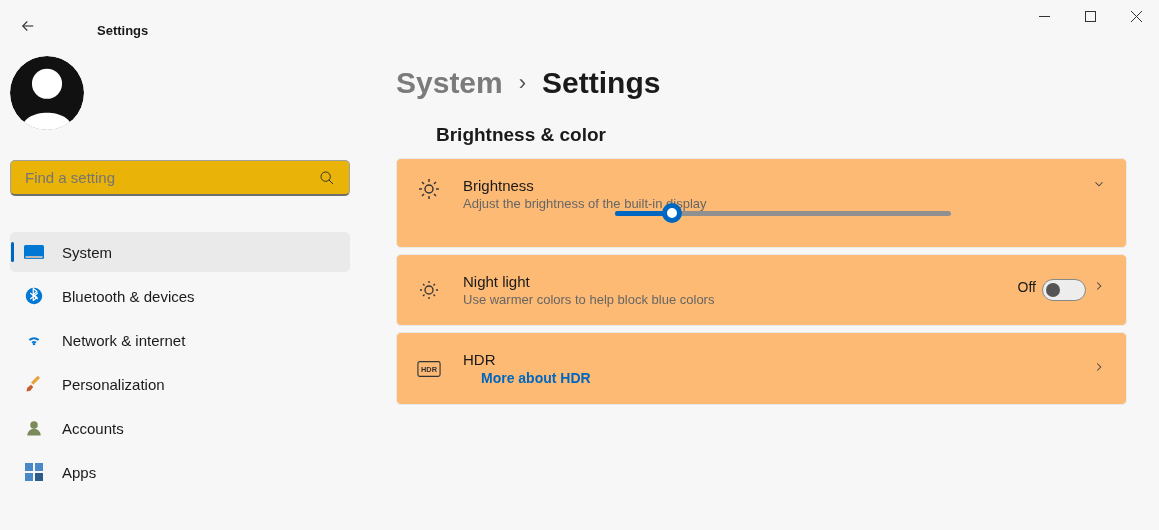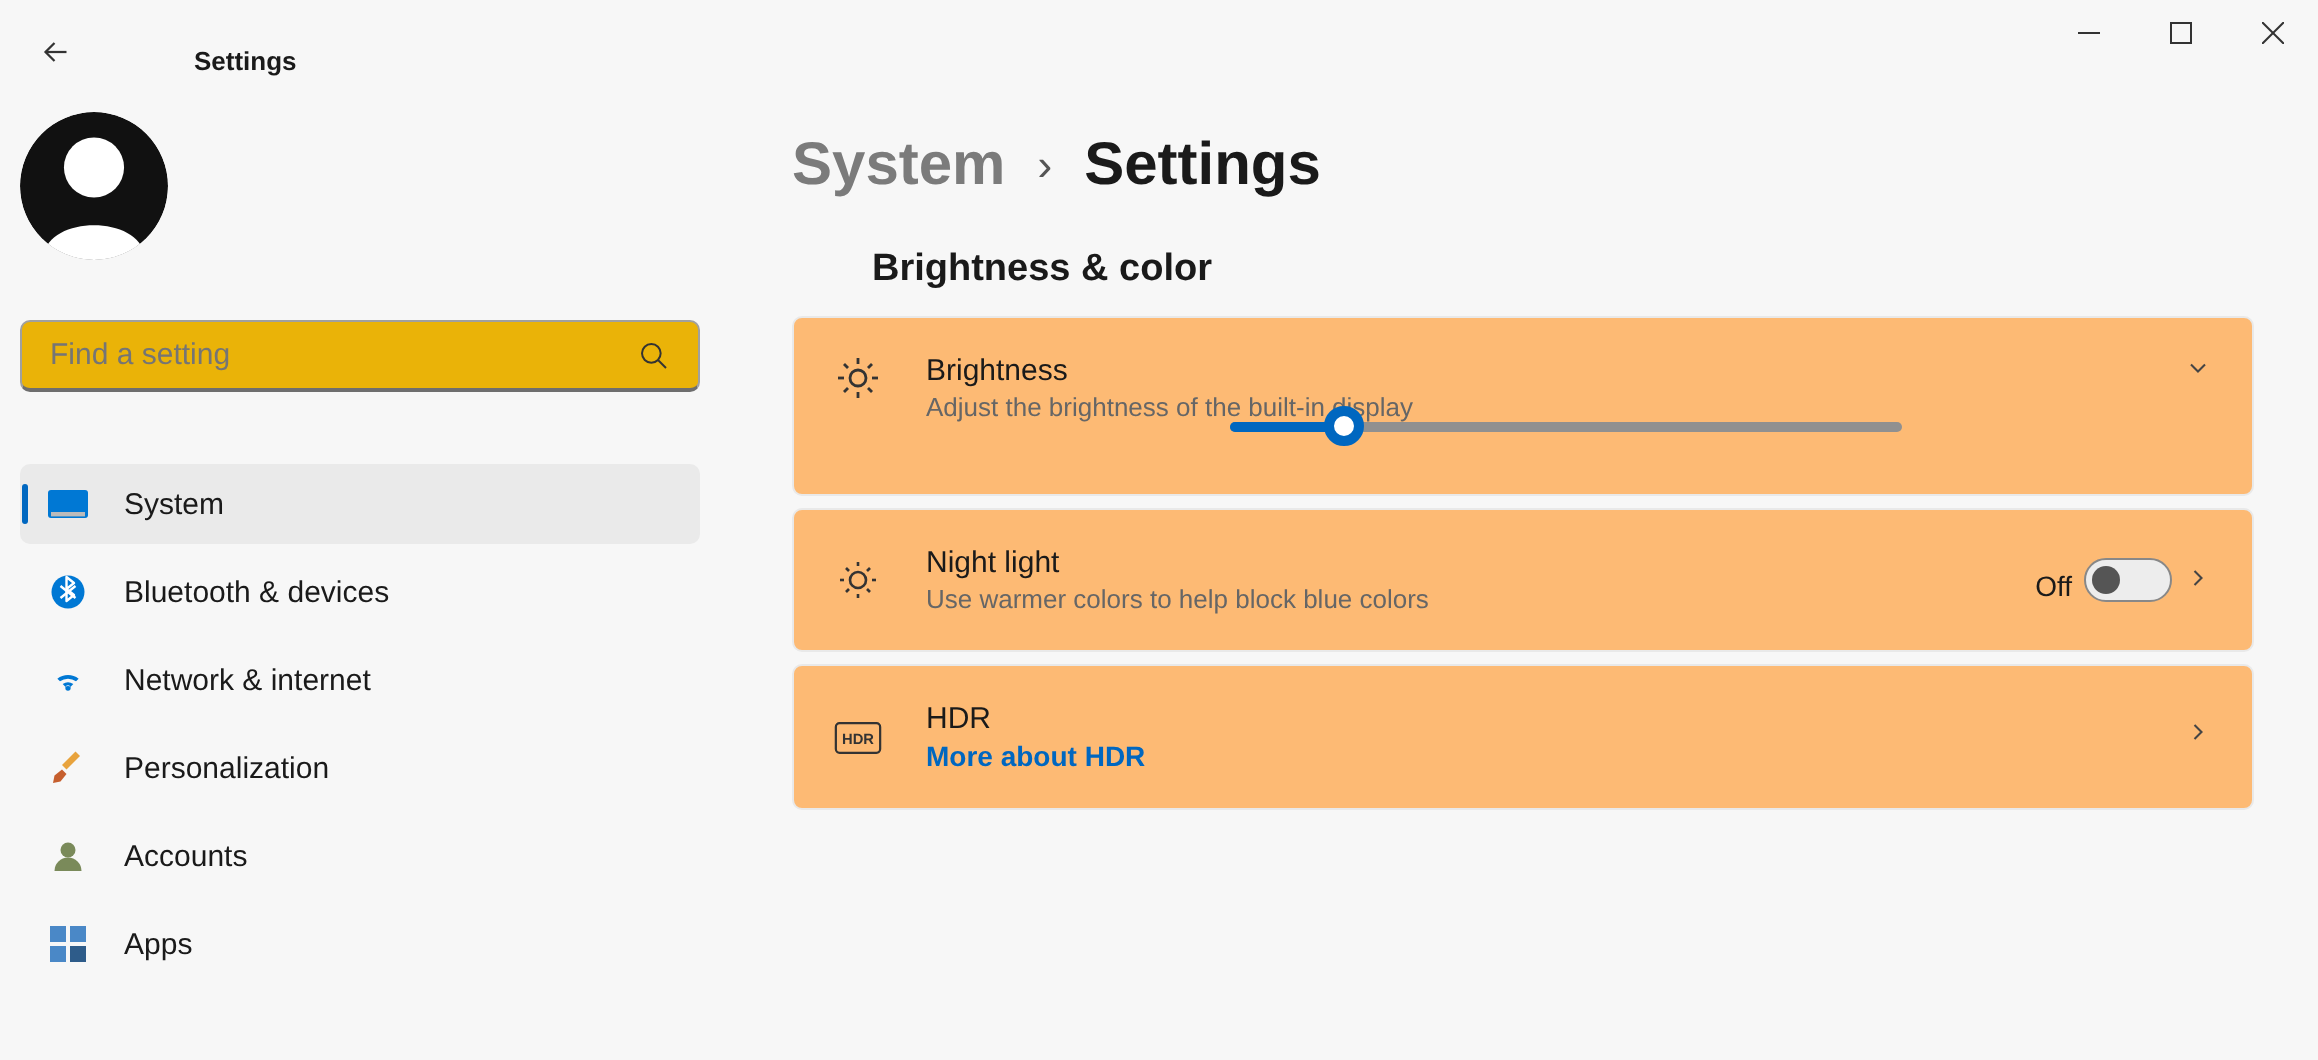--- a/index.html
+++ b/index.html
@@ -34,22 +34,22 @@
     .bc-sep { font-size: 22px; color: #555; }
     .bc-current { font-size: 30px; font-weight: 600; }
     .section-title { font-size: 19px; font-weight: 600; margin-bottom: 12px; margin-left: 40px; }
     
     .card { background: #fdba74; border: 1px solid #e9e9e9; border-radius: 5px; margin-bottom: 6px; }
     .card-row { display: flex; align-items: center; padding: 18px 20px; gap: 22px; min-height: 70px; }
     .card-icon { width: 24px; display: flex; align-items: center; justify-content: center; color: #444; }
     .card-text { flex: 1; }
     .card-title { font-size: 15px; }
     .card-desc { font-size: 13px; color: #666; margin-top: 2px; }
-    .card-link { font-size: 14px; color: #0067c0; font-weight: 600; cursor: pointer; margin-top: 2px; }
-    .card-right { display: flex; align-items: flex-end; gap: 6px; }
+    .card-link { font-size: 14px; color: #0067c0; font-weight: 600; cursor: pointer; margin-top: 2px; margin-left: 18px; }
+    .card-right { display: flex; align-items: flex-start; gap: 6px; }
     .chevron { cursor: pointer; }
     .toggle-label { font-size: 14px; }
     .toggle { width: 44px; height: 22px; border-radius: 11px; border: 1px solid #888; background: #ededed; position: relative; cursor: pointer; }
     .toggle-knob { position: absolute; left: 3px; top: 3px; width: 14px; height: 14px; border-radius: 50%; background: #555; }
     
     .brightness-card .card-row { align-items: flex-start; padding-bottom: 36px; position: relative; }
     .slider-wrap { position: absolute; left: 218px; bottom: 26px; width: 336px; height: 16px; display: flex; align-items: center; }
     .slider-track { flex: 1; height: 5px; background: #909090; border-radius: 3px; position: relative; }
     .slider-fill { position: absolute; left: 0; top: 0; bottom: 0; background: #0067c0; border-radius: 3px; width: 17%; }
     .slider-thumb { position: absolute; width: 20px; height: 20px; border-radius: 50%; background: #fff; border: 5px solid #0067c0; top: 50%; transform: translate(-50%, -50%); left: 17%; }

